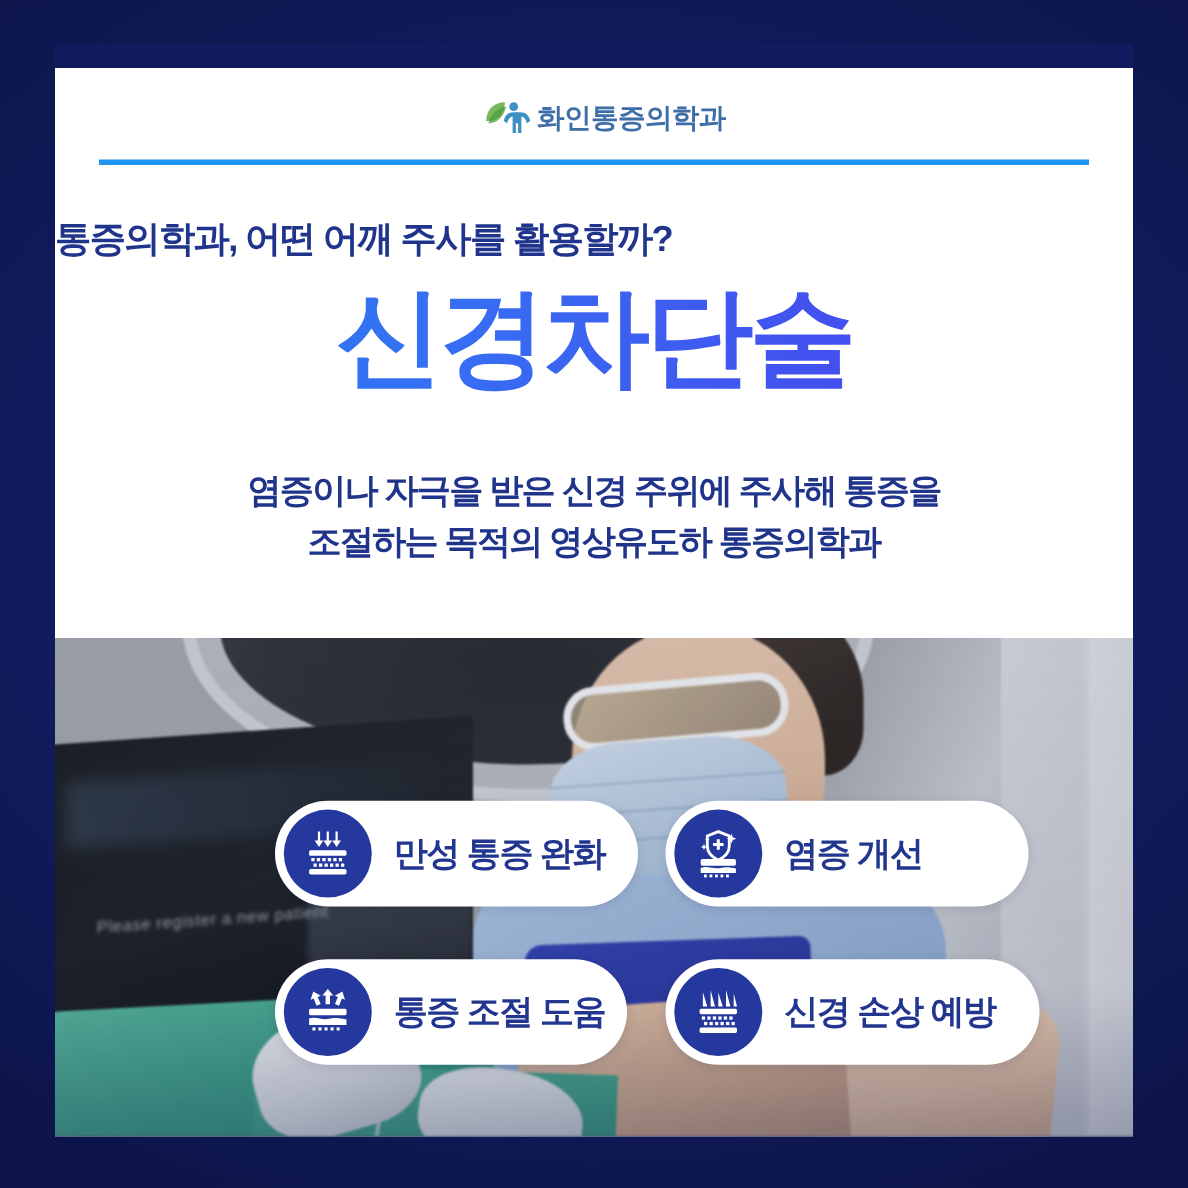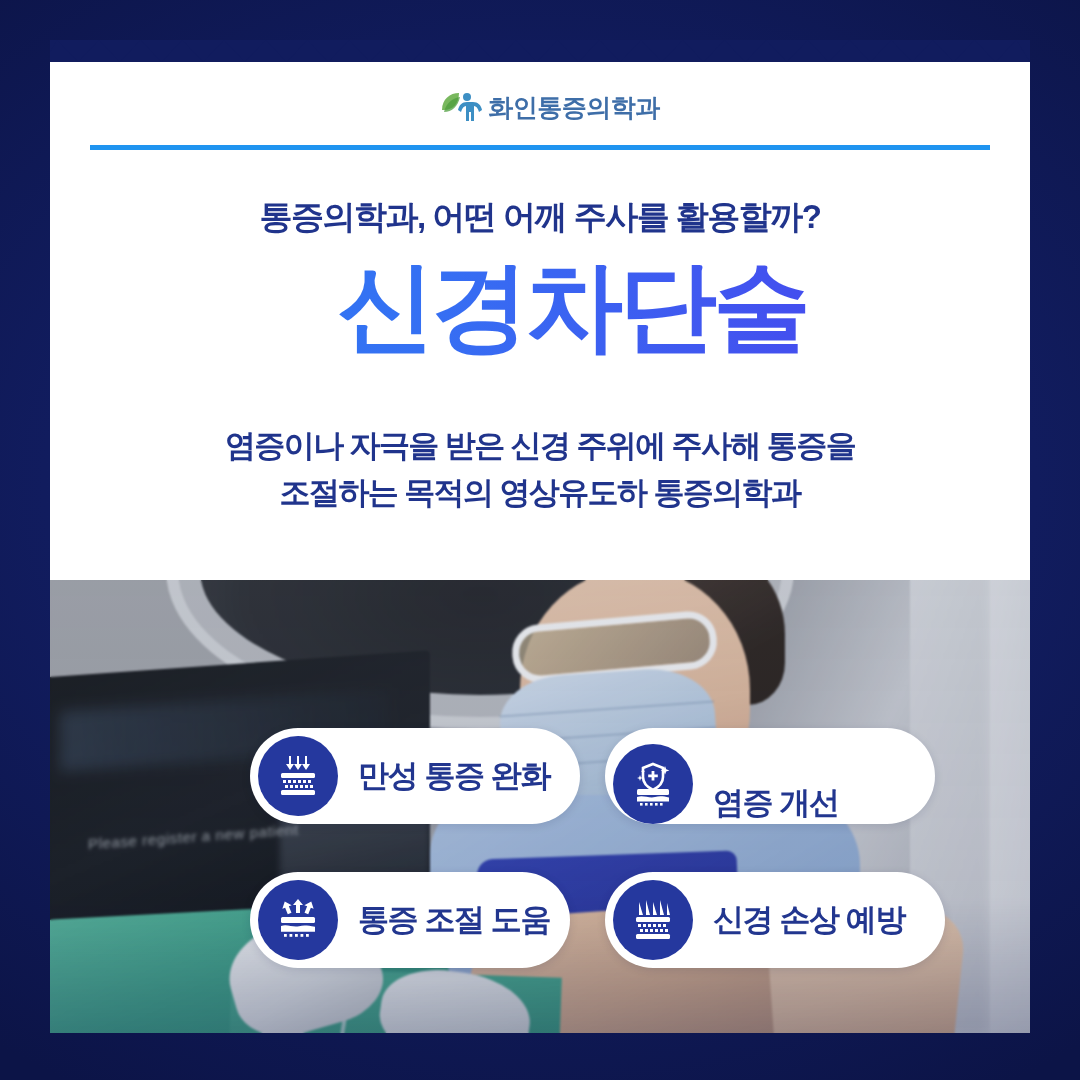--- a/index.html
+++ b/index.html
@@ -89,21 +89,20 @@
     height: 5px;
     background: #1f94f0;
   }
 
   
   #eyebrow {
     position: absolute;
     top: 155px;
     left: 0;
     width: 100%;
-    text-align: center;
     font-size: 33px;
     font-weight: 800;
     color: #20348c;
     letter-spacing: -1.5px;
   }
 
   
   #headline {
     position: absolute;
     top: 215px;
@@ -111,21 +110,20 @@
     width: 100%;
     text-align: center;
     font-size: 98px;
     font-weight: 900;
     letter-spacing: -4px;
     line-height: 1.05;
     background: linear-gradient(95deg, #2b7cf2 0%, #3570f3 35%, #4350ef 72%, #4b41ee 100%);
     -webkit-background-clip: text;
     background-clip: text;
     color: transparent;
-    margin-left: 32px;
     -webkit-text-fill-color: transparent;
   }
 
   
   #description {
     position: absolute;
     top: 382px;
     left: 0;
     width: 100%;
     text-align: center;
@@ -373,21 +371,21 @@
   .pill-label {
     margin-left: 20px;
     font-size: 31px;
     font-weight: 800;
     color: #22368f;
     letter-spacing: -1.4px;
     white-space: nowrap;
   }
 
   #pill-0 { left: 200px; top: 688px; width: 330px; }
-  #pill-1 { left: 555px; top: 688px; width: 330px; align-items: flex-end; }
+  #pill-1 { left: 555px; top: 688px; width: 330px; }
   #pill-2 { left: 200px; top: 832px; width: 320px; }
   #pill-3 { left: 555px; top: 832px; width: 340px; }
 </style>
 </head>
 <body>
 
 <div id="backdrop"></div>
 
 <div id="card">
 

